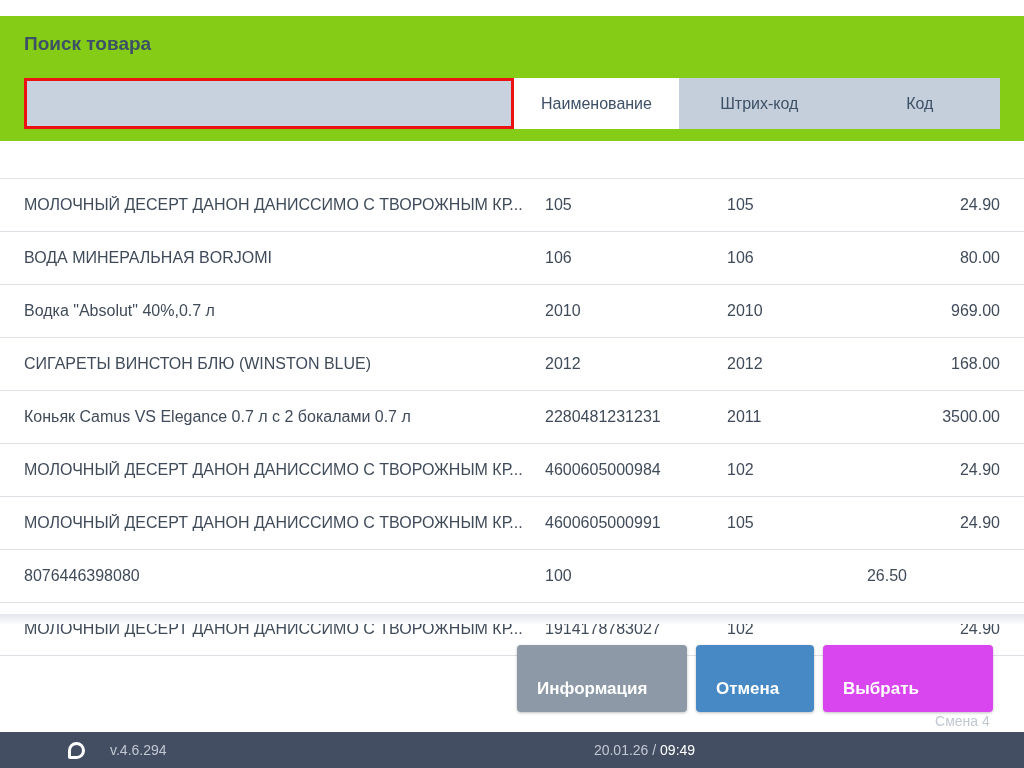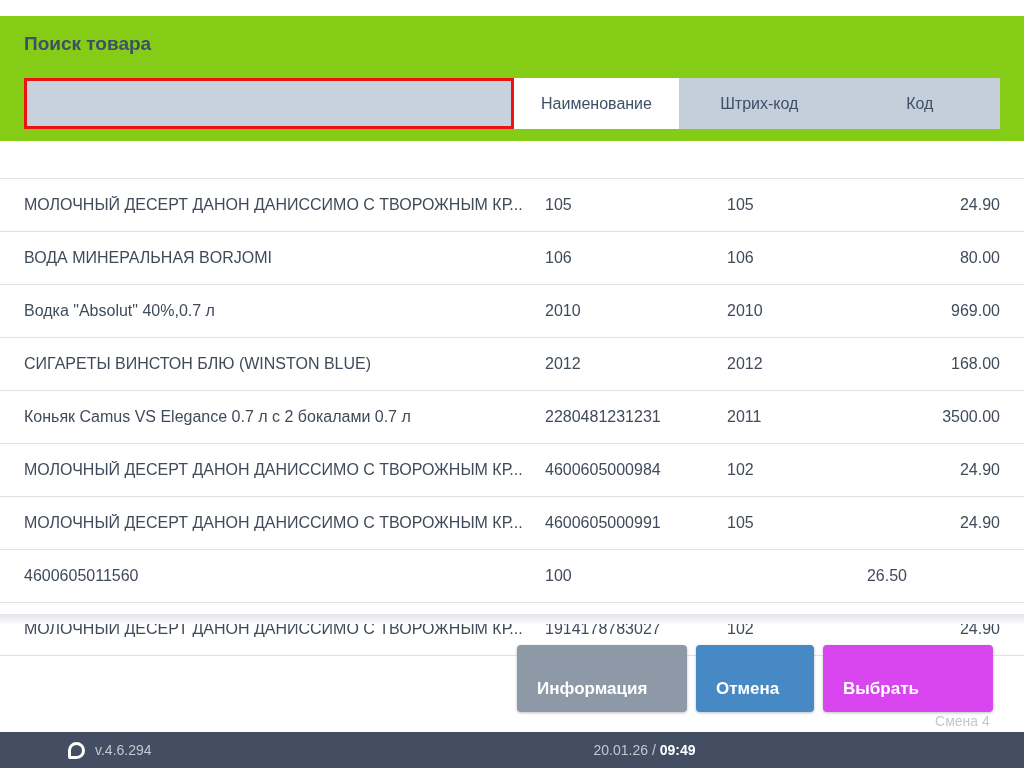--- a/index.html
+++ b/index.html
@@ -35,24 +35,24 @@
          padding:0 0 13px 20px; font-family:"Liberation Sans", sans-serif;
          font-size:17px; font-weight:bold; color:#ffffff; cursor:pointer;
          box-shadow:0 1px 3px rgba(0,0,0,0.25); }
   .btn-info   { width:170px; background:#8d99a7; }
   .btn-cancel { width:118px; background:#4689c5; }
   .btn-select { width:170px; background:#d946ef; }
 
   
   .status-bar { position:absolute; top:732px; left:0; width:1024px; height:36px; background:#434e63;
                 display:flex; align-items:center; padding:0 24px; color:#c2c8d2; font-size:14px; }
-  .sb-left { display:flex; gap:10px; width:330px;padding-left:44px; }
+  .sb-left { display:flex; gap:25px; width:330px;padding-left:44px; }
   .logo { width:17px; height:17px; border:3px solid #ffffff; border-radius:50% 50% 50% 2px; }
   .sb-center { flex:1; text-align:center; }
-  .sb-time { color:#ffffff; font-weight:bold; }
+  .sb-time { color:#ffffff; font-weight:normal; }
   .sb-right { display:flex; gap:42px;flex-direction:column; }
 </style>
 </head>
 <body>
 
 <div class="screen">
 
   <div class="top-panel">
     <div class="page-title">Поиск товара</div>
     <div class="controls">
@@ -102,21 +102,21 @@
       <span class="cell-code">102</span>
       <span class="cell-price">24.90</span>
     </div>
     <div class="trow">
       <span class="cell-name">МОЛОЧНЫЙ ДЕСЕРТ ДАНОН ДАНИССИМО С ТВОРОЖНЫМ КР...</span>
       <span class="cell-barcode">4600605000991</span>
       <span class="cell-code">105</span>
       <span class="cell-price">24.90</span>
     </div>
     <div class="trow">
-      <span class="cell-barcode">4600605011560</span>
+      <span class="cell-barcode">8076446398080</span>
       <span class="cell-code">100</span>
       <span class="cell-price">26.50</span>
     </div>
     <div class="trow">
       <span class="cell-name">МОЛОЧНЫЙ ДЕСЕРТ ДАНОН ДАНИССИМО С ТВОРОЖНЫМ КР...</span>
       <span class="cell-barcode">1914178783027</span>
       <span class="cell-code">102</span>
       <span class="cell-price">24.90</span>
     </div>
   </div>

